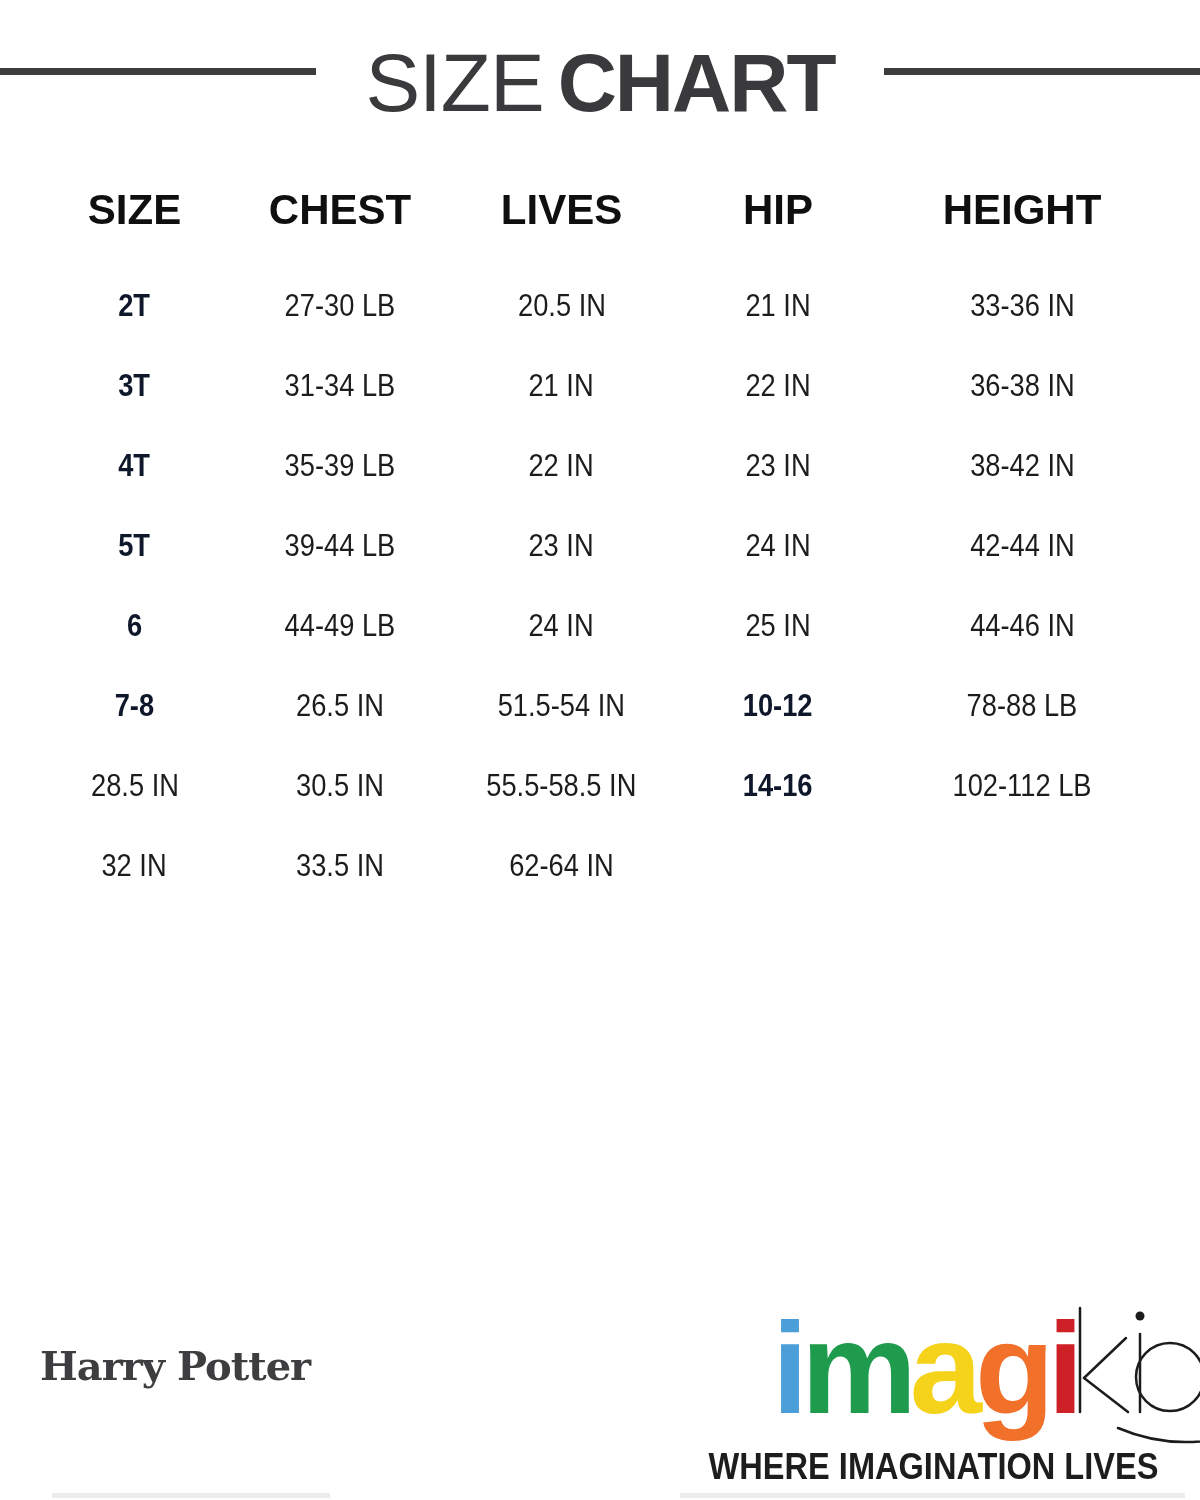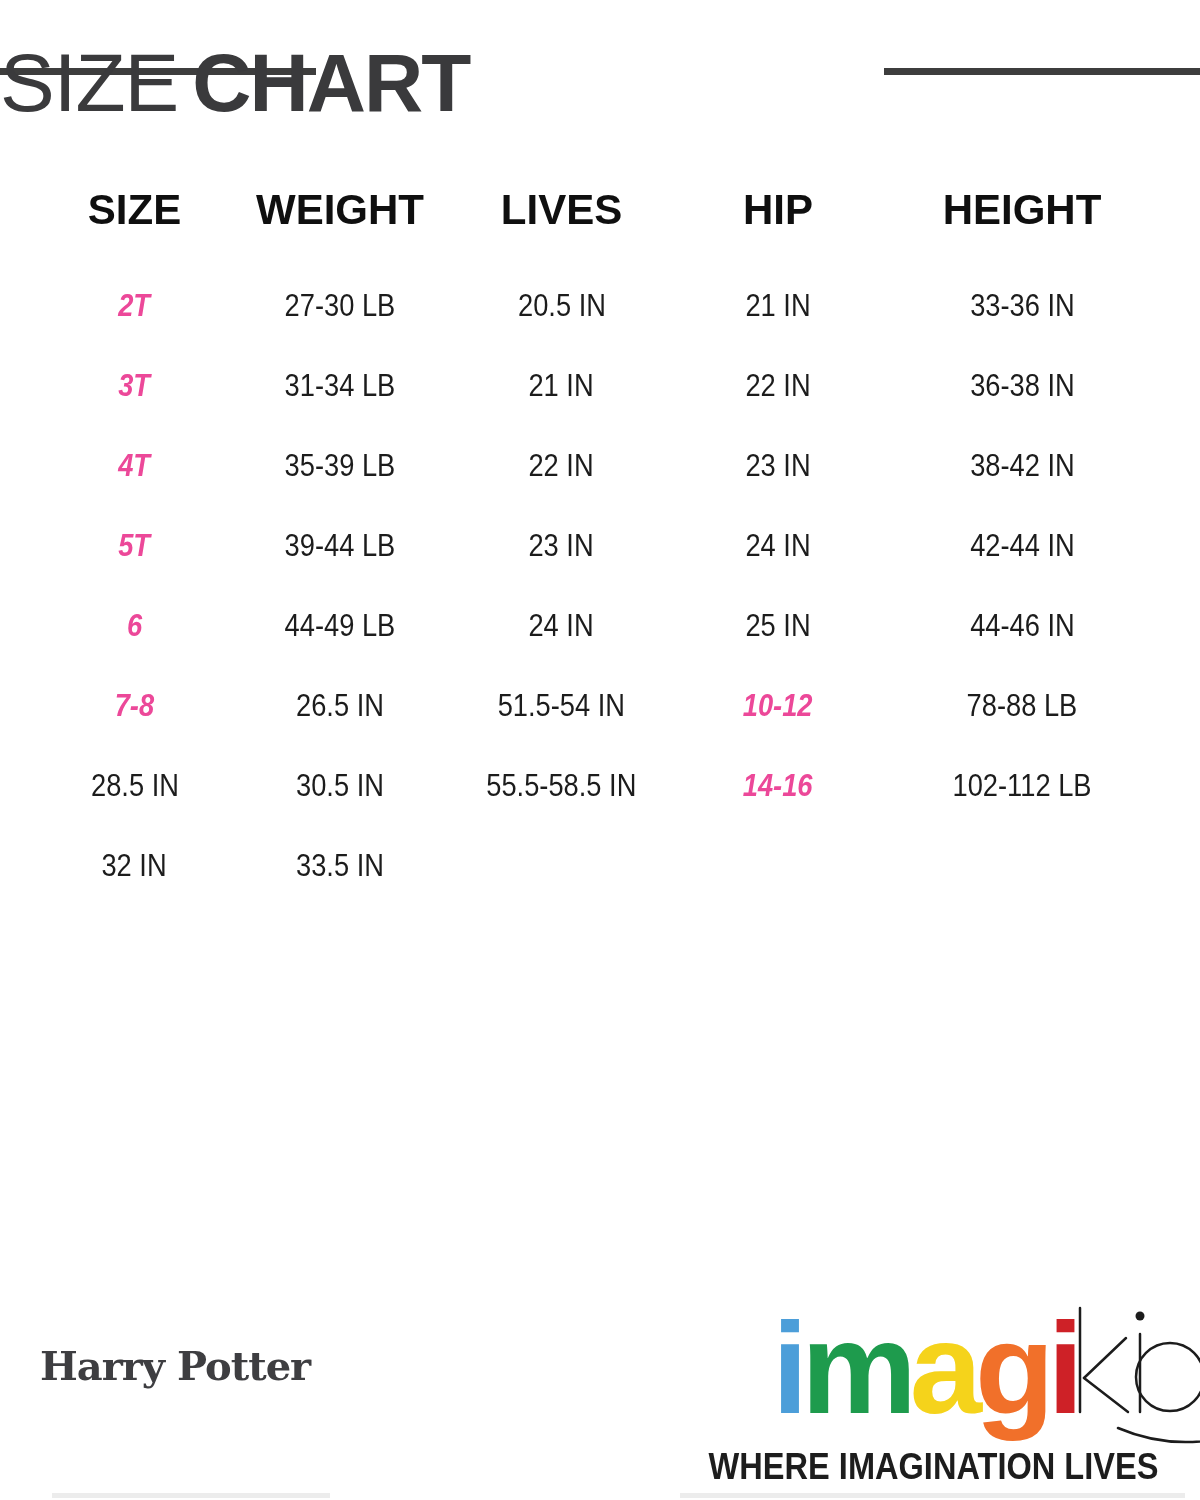--- a/index.html
+++ b/index.html
@@ -5,36 +5,36 @@
   html,body{margin:0;padding:0;background:#ffffff;}
   .page{
     position:relative;width:1200px;height:1500px;background:#ffffff;
     overflow:hidden;font-family:"Liberation Sans",sans-serif;color:#1c1c1c;
   }
   
   .rule{position:absolute;top:68px;height:7px;background:#3d3d3d;}
   .rule-left{left:0;width:316px;}
   .rule-right{left:884px;width:316px;}
   .page-title{
-    position:absolute;left:0;top:42px;width:1200px;
+    position:absolute;left:0;top:42px;width:1200px;text-align:center;
     font-size:82px;line-height:1;color:#3a3a3c;letter-spacing:-1px;white-space:nowrap;
   }
   .title-light{font-weight:400;}
   .title-bold{font-weight:700;margin-left:14px;letter-spacing:-2px;}
   
   .tbl{position:absolute;left:40px;width:1120px;display:grid;
        grid-template-columns:189px 222px 221px 212px 276px;}
   .tbl-head{top:182px;}
   .tbl-body{top:266px;grid-auto-rows:80px;}
   .th{height:56px;display:flex;align-items:center;justify-content:center;
       font-weight:700;font-size:42px;color:#0f0f0f;letter-spacing:0px;}
   .td{display:flex;align-items:center;justify-content:center;
       font-size:31px;color:#1c1c1c;}
   .cond{display:inline-block;transform:scaleX(0.88);white-space:nowrap;}
-  .td-size{font-weight:700;color:#ec4899;font-style:italic;}
+  .td-size{font-weight:700;color:#0f172a;}
   
   .hp-logo{
     position:absolute;left:40px;top:1342px;width:240px;text-align:center;
     font-family:"DejaVu Serif",serif;font-weight:700;font-size:40px;
     color:#3e3e41;letter-spacing:-1px;white-space:nowrap;
   }
   .ik-logo{position:absolute;left:716px;top:1292px;width:515px;height:172px;margin-left:48px;}
   .ik-imagi{
     position:absolute;left:8px;top:11px;font-weight:700;font-size:130px;
     line-height:1;letter-spacing:-7px;white-space:nowrap;
@@ -53,21 +53,21 @@
 <body>
 
 <div class="page">
 
   <div class="rule rule-left"></div>
   <div class="rule rule-right"></div>
   <div class="page-title"><span class="title-light">SIZE</span><span class="title-bold">CHART</span></div>
 
   <div class="tbl tbl-head">
     <div class="th">SIZE</div>
-    <div class="th">WEIGHT</div>
+    <div class="th">CHEST</div>
     <div class="th">LIVES</div>
     <div class="th">HIP</div>
     <div class="th">HEIGHT</div>
   </div>
 
   <div class="tbl tbl-body">
 
     <div class="td td-size">
         <span class="cond">2T</span>
       </div>
@@ -178,20 +178,23 @@
         <span class="cond">14-16</span>
       </div>
     <div class="td">
         <span class="cond">102-112 LB</span>
       </div>
     <div class="td">
         <span class="cond">32 IN</span>
       </div>
     <div class="td">
         <span class="cond">33.5 IN</span>
+      </div>
+    <div class="td">
+        <span class="cond">62-64 IN</span>
       </div>
   </div>
 
   <div class="hp-logo">Harry Potter</div>
 
   <div class="ik-logo">
     <div class="ik-imagi"><span style="color: rgb(76, 158, 217);">i</span><span style="color: rgb(30, 155, 77);">m</span><span style="color: rgb(245, 211, 27);">a</span><span style="color: rgb(241, 112, 42);">g</span><span style="color: rgb(206, 33, 39);">i</span></div>
     <svg class="ik-kids" width="205" height="160" viewBox="0 0 205 160" fill="none" stroke="#1c1c1c" stroke-width="2.5" stroke-linecap="round">
       <line x1="4" y1="8" x2="4" y2="112"></line>
       <line x1="50" y1="38" x2="8" y2="78"></line>

